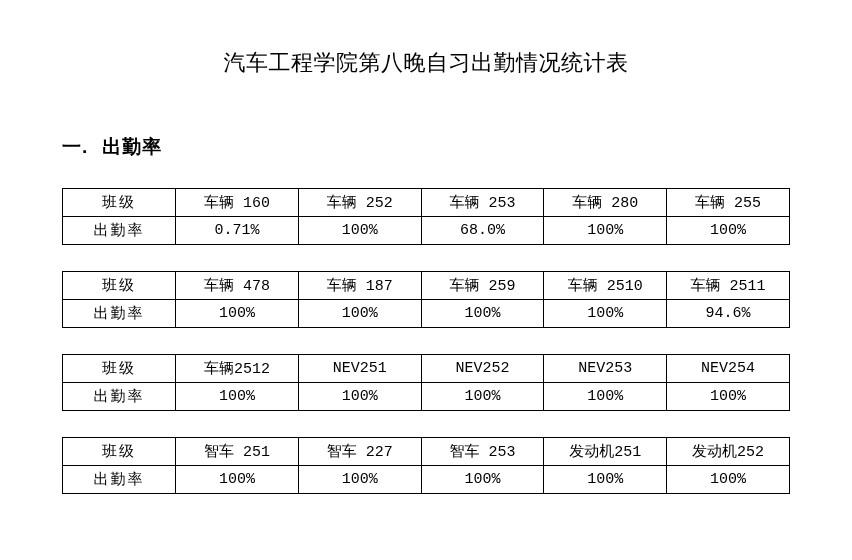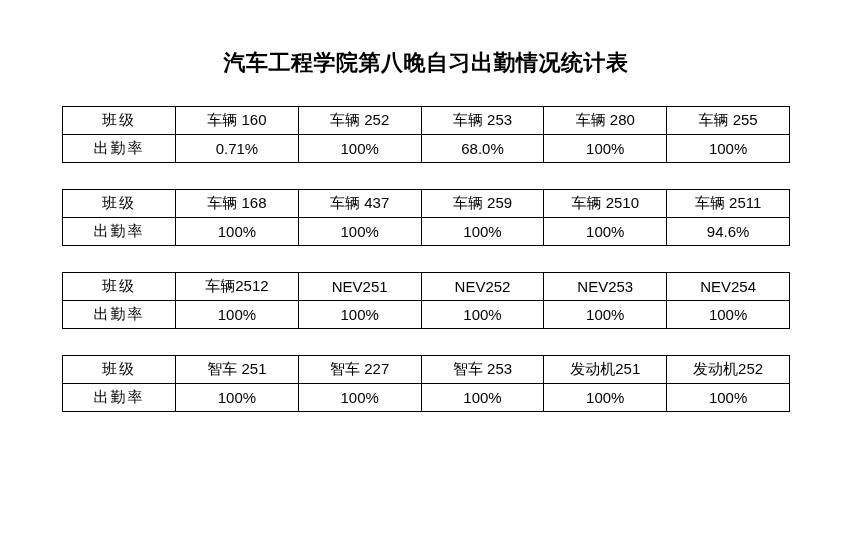--- a/index.html
+++ b/index.html
@@ -16,21 +16,21 @@
   }
   .page {
     position: relative;
     width: 852px;
     height: 560px;
     box-sizing: border-box;
   }
   .doc-title {
     text-align: center;
     font-size: 22px;
-    font-weight: bold;
+    font-weight: normal;
     letter-spacing: 0.5px;
     margin-top: 48px;
     margin-bottom: 0;
   }
   .section-heading {
     font-size: 19px;
     font-weight: bold;
     margin-top: 56px;
     margin-left: 62px;
     letter-spacing: 1px;
@@ -40,20 +40,21 @@
   }
   .tables {
     margin-top: 28px;
     margin-left: 62px;
   }
   table.attendance {
     border-collapse: collapse;
     table-layout: fixed;
     width: 728px;
     margin-bottom: 26px;
+    font-family: Liberation Mono, monospace;
   }
   table.attendance td {
     border: 1px solid #000000;
     height: 27px;
     text-align: center;
     vertical-align: middle;
     font-size: 15px;
     padding: 0 2px;
     white-space: nowrap;
     overflow: hidden;
@@ -69,20 +70,23 @@
     font-size: 15px;
   }
 </style>
 </head>
 <body>
 
 <div class="page">
 
   <div class="doc-title">汽车工程学院第八晚自习出勤情况统计表</div>
 
+  <div class="section-heading">
+    <span class="num">一.</span><span>出勤率</span>
+  </div>
 
   <div class="tables">
 
     <table class="attendance">
       <tbody>
         <tr class="head">
           <td class="label">班级</td>
           <td>车辆 160</td>
           <td>车辆 252</td>
           <td>车辆 253</td>
@@ -97,22 +101,22 @@
           <td>100%</td>
           <td>100%</td>
         </tr>
       </tbody>
     </table>
 
     <table class="attendance">
       <tbody>
         <tr class="head">
           <td class="label">班级</td>
-          <td>车辆 168</td>
-          <td>车辆 437</td>
+          <td>车辆 478</td>
+          <td>车辆 187</td>
           <td>车辆 259</td>
           <td>车辆 2510</td>
           <td>车辆 2511</td>
         </tr>
         <tr class="values">
           <td class="label">出勤率</td>
           <td>100%</td>
           <td>100%</td>
           <td>100%</td>
           <td>100%</td>

